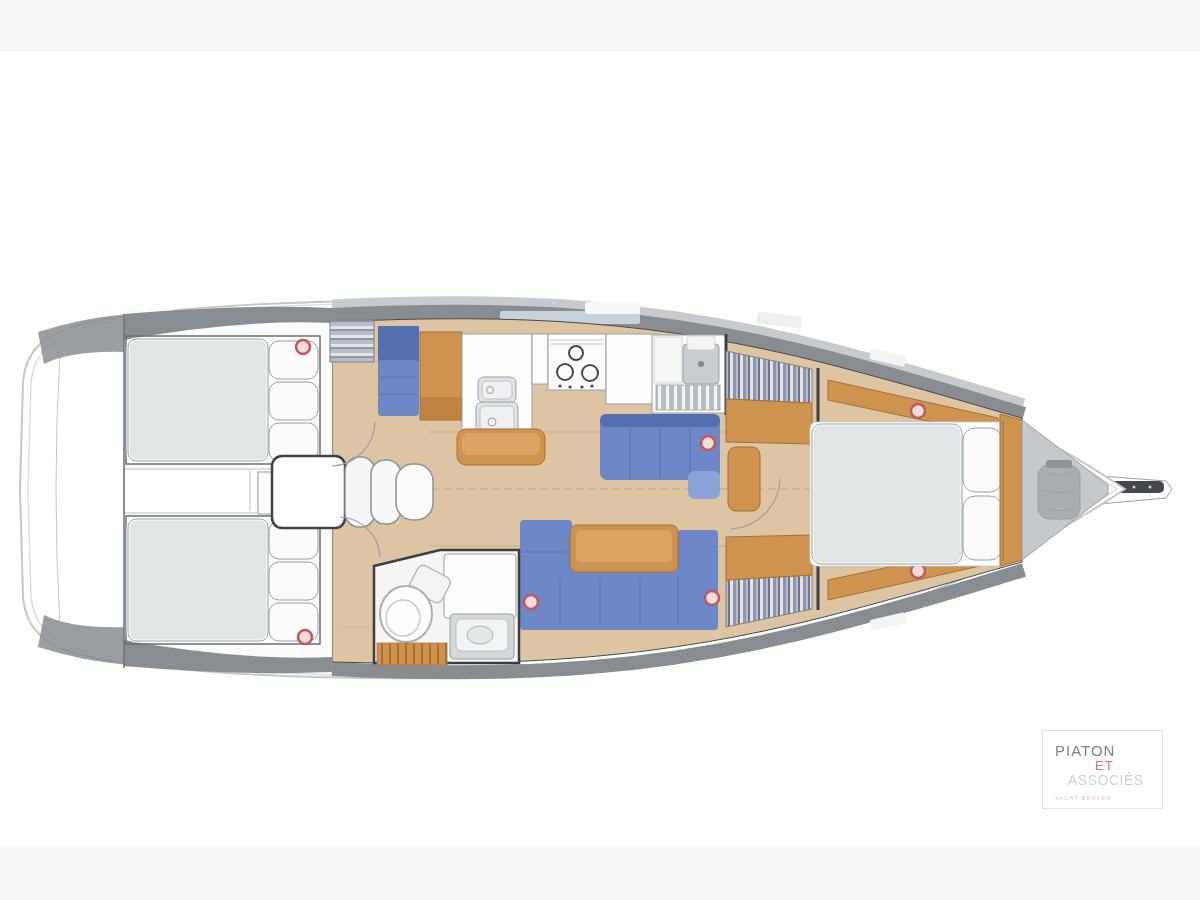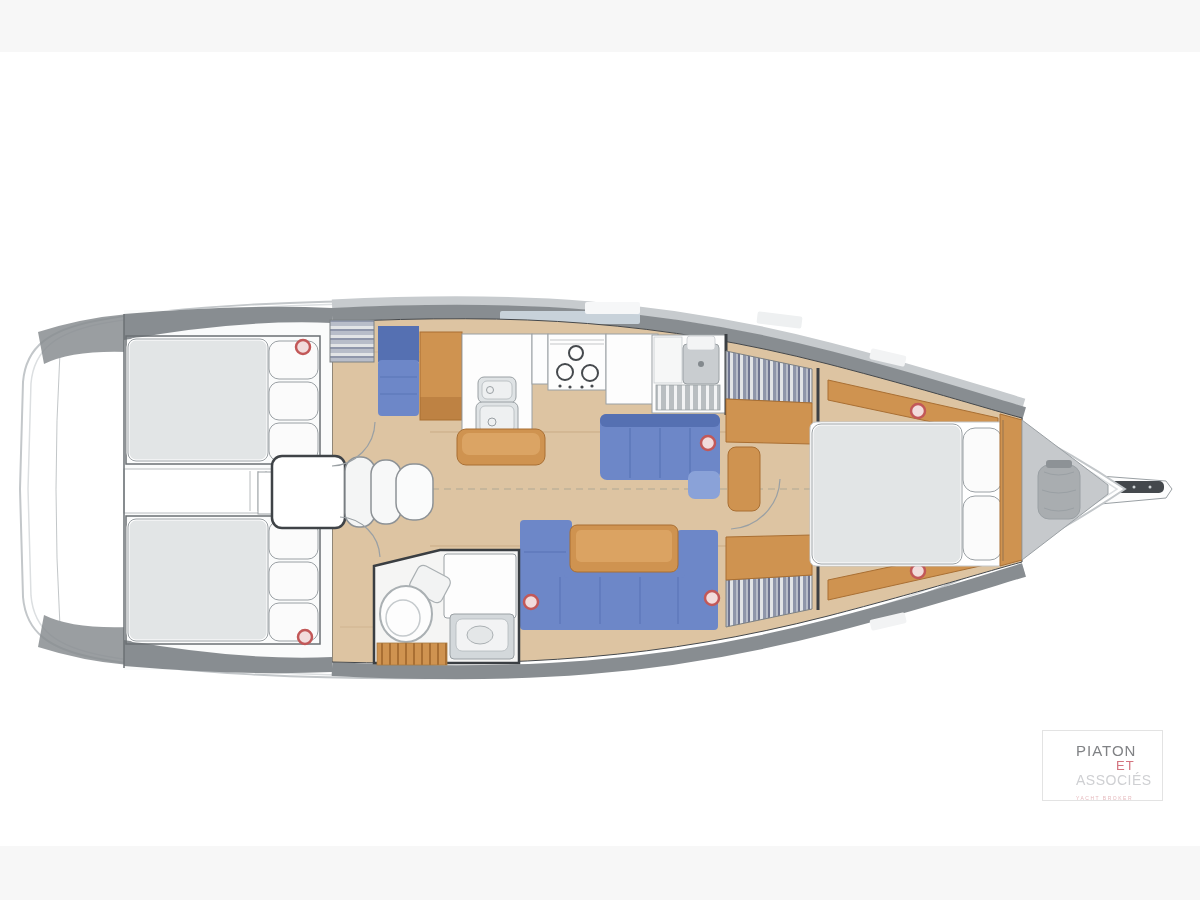--- a/index.html
+++ b/index.html
@@ -35,27 +35,27 @@
   .l-gray{stroke:var(--gray-line);fill:none;}
   .l-plank{stroke:var(--plank);stroke-width:1;fill:none;}
   .f-anchor{fill:var(--anchor-gray);stroke:var(--gray-line);stroke-width:1;}
   .f-bag{fill:var(--bag-gray);stroke:var(--gray-line);stroke-width:1;}
   .ring{fill:var(--ring-fill);stroke:var(--ring);stroke-width:2.5;}
   .f-dark{fill:var(--dark-line);}
   .f-pillow{fill:var(--pillow);stroke:var(--gray-line);stroke-width:1;}
 
   
   #logo{
-    position:absolute;left:1042px;top:730px;width:121px;height:71px;
+    position:absolute;left:1042px;top:730px;width:121px;height:79px;
     background:#ffffff;border:1px solid var(--logo-border);
-    box-sizing:border-box;padding:12px 0 0 33px;line-height:15px;
+    box-sizing:border-box;padding:12px 0 0 12px;line-height:15px;
   }
   #logo .l1{font-size:15px;letter-spacing:1px;color:var(--logo-name);}
   #logo .l2{font-size:13px;letter-spacing:1px;color:var(--logo-et);margin-left:40px;}
-  #logo .l3{font-size:14px;letter-spacing:0.5px;color:var(--logo-assoc);}
+  #logo .l3{font-size:14px;letter-spacing:0.5px;color:var(--logo-assoc);margin-left:13px;}
   #logo .l4{font-size:5px;letter-spacing:1.5px;color:var(--logo-tag);margin-top:3px;}
 </style>
 </head>
 <body>
 
 <div id="photo-area">
   <svg id="plan-svg" width="1200" height="900" viewBox="0 0 1200 900">
 
     <defs>
       <pattern id="lockerV" width="10" height="60" patternUnits="userSpaceOnUse">

